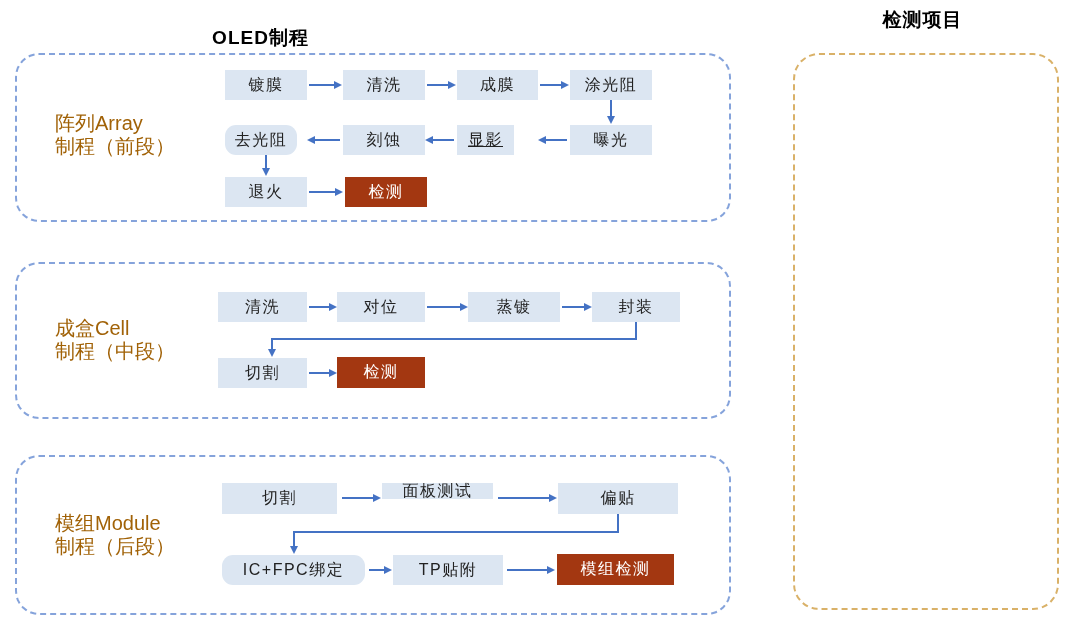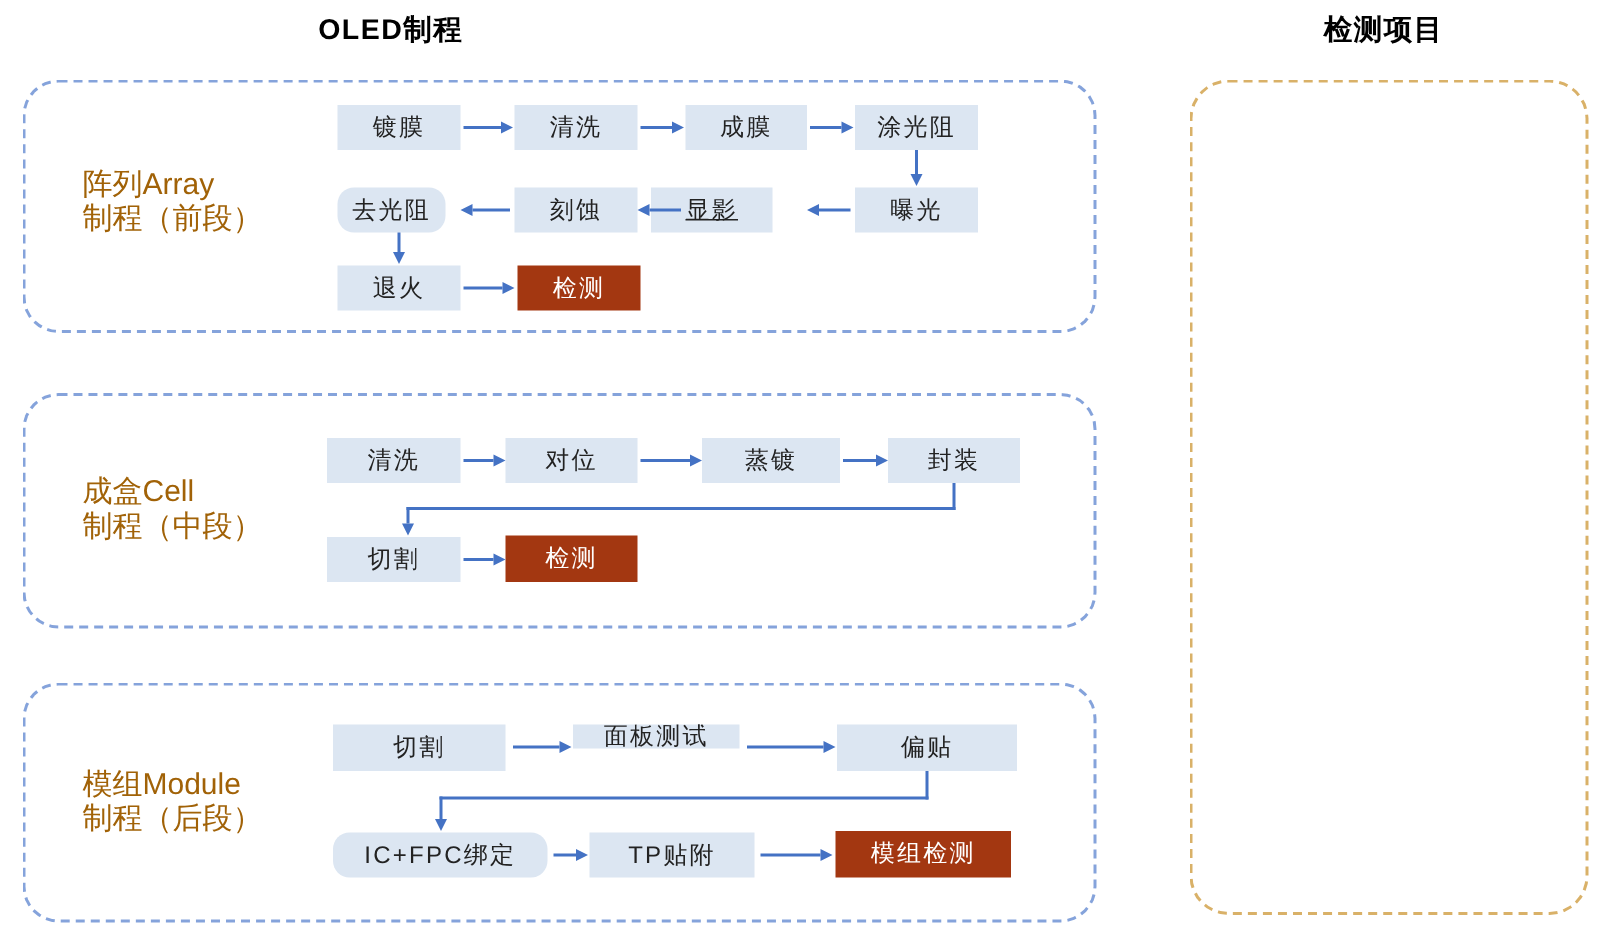--- a/index.html
+++ b/index.html
@@ -31,21 +31,21 @@
   .hline{position:absolute;height:2px;background:var(--arrow-blue);}
   .insp-list{position:absolute;display:flex;flex-direction:column;justify-content:space-around;
         align-items:center;text-align:center;}
   .insp-item{font-size:16px;color:#111;letter-spacing:1px;white-space:nowrap;}
 </style>
 </head>
 <body>
 
 <div class="canvas">
 
-  <div class="title" style="left:158px;top:7px;width:205px;">OLED制程</div>
+  <div class="title" style="left:158px;top:25px;width:205px;">OLED制程</div>
   <div class="title" style="left:820px;top:7px;width:205px;">检测项目</div>
 
   <div class="sect" style="left:15px;top:53px;width:712px;height:165px;"></div>
   <div class="sect" style="left:15px;top:262px;width:712px;height:153px;"></div>
   <div class="sect" style="left:15px;top:455px;width:712px;height:156px;"></div>
 
   <div class="sect-label" style="left:55px;top:112px;">
     <div>阵列Array</div>
     <div>制程（前段）</div>
   </div>
@@ -63,21 +63,21 @@
   <div class="node" style="left:457px;top:70px;width:81px;height:30px;">成膜</div>
   <div class="node" style="left:570px;top:70px;width:82px;height:30px;">涂光阻</div>
   <div class="harrow right" style="left:309px;top:84px;width:25px;"></div>
   <div class="harrow right" style="left:427px;top:84px;width:21px;"></div>
   <div class="harrow right" style="left:540px;top:84px;width:21px;"></div>
 
   <div class="varrow" style="left:610px;top:100px;height:16px;"></div>
 
   <div class="node" style="left:225px;top:125px;width:72px;height:30px;border-radius:11px;">去光阻</div>
   <div class="node" style="left:343px;top:125px;width:82px;height:30px;">刻蚀</div>
-  <div class="node" style="left:434px;top:125px;width:81px;height:30px;text-decoration:underline;">显影</div>
+  <div class="node" style="left:457px;top:125px;width:57px;height:30px;text-decoration:underline;">显影</div>
   <div class="node" style="left:570px;top:125px;width:82px;height:30px;">曝光</div>
   <div class="harrow left" style="left:315px;top:139px;width:25px;"></div>
   <div class="harrow left" style="left:433px;top:139px;width:21px;"></div>
   <div class="harrow left" style="left:546px;top:139px;width:21px;"></div>
 
   <div class="varrow" style="left:265px;top:155px;height:13px;"></div>
 
   <div class="node" style="left:225px;top:177px;width:82px;height:30px;">退火</div>
   <div class="node red" style="left:345px;top:177px;width:82px;height:30px;">检测</div>
   <div class="harrow right" style="left:309px;top:191px;width:26px;"></div>

